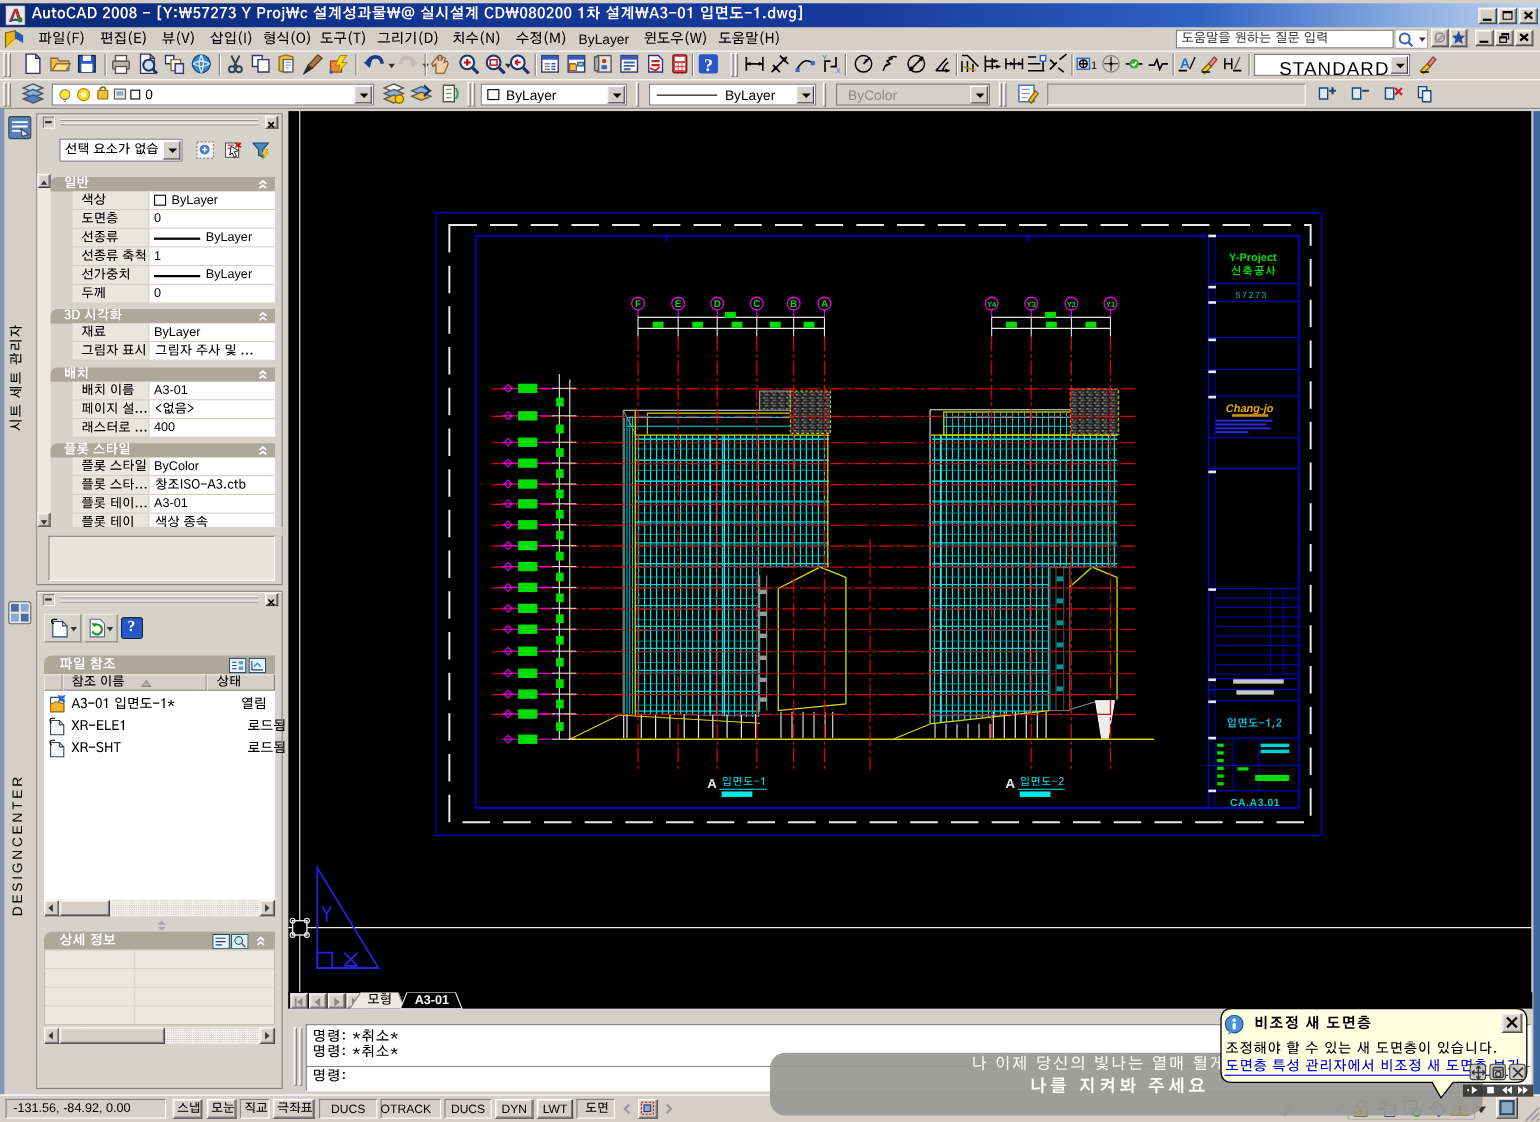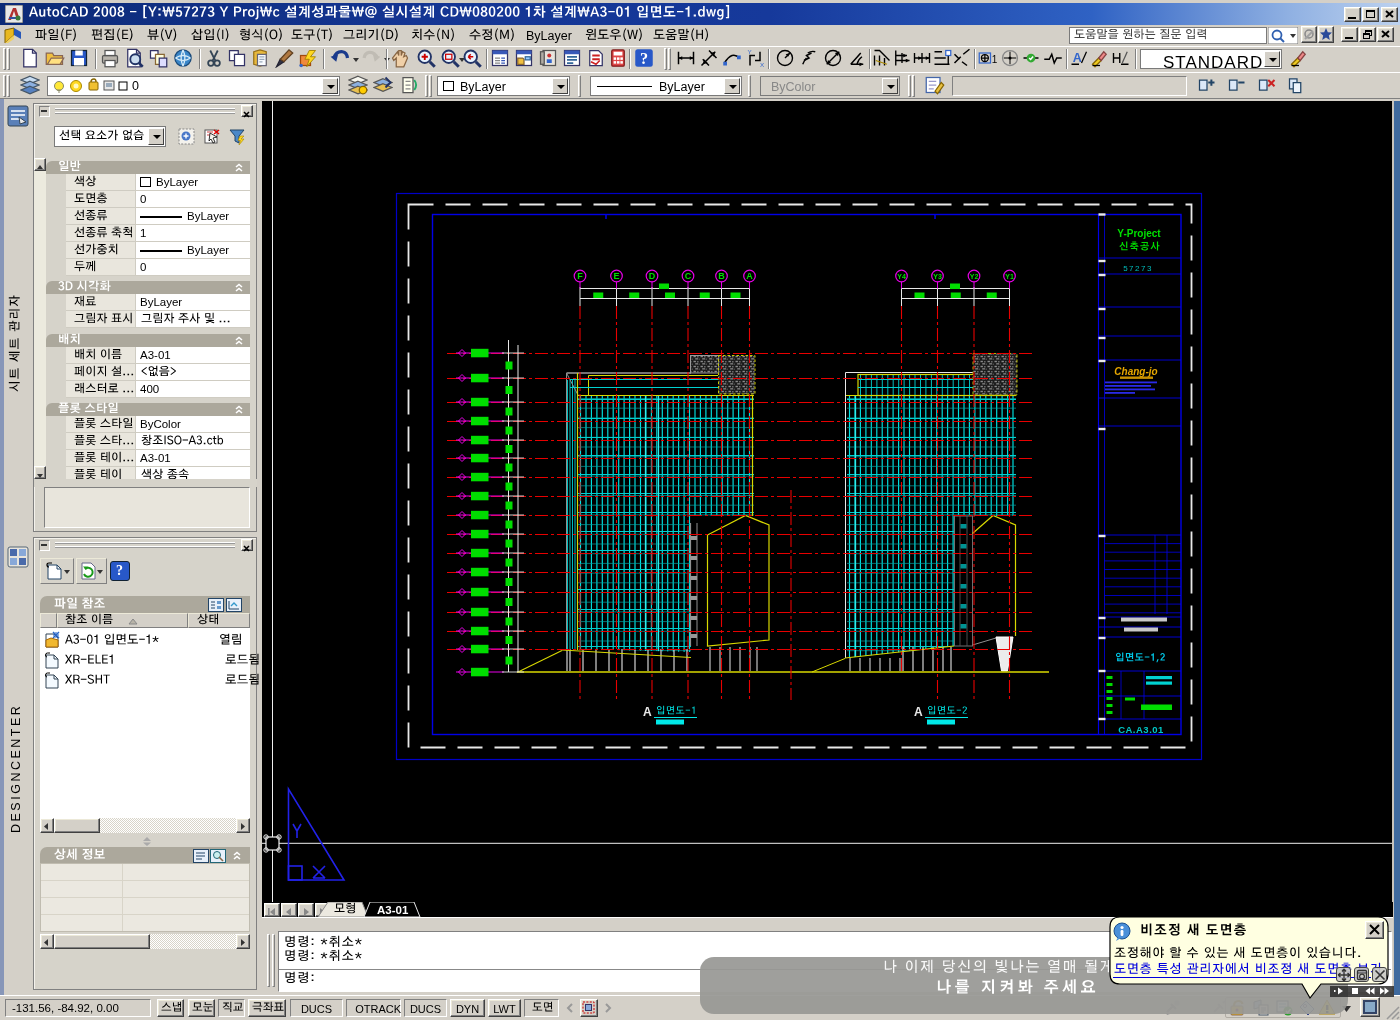--- a/index.html
+++ b/index.html
@@ -1340,21 +1340,21 @@
 <svg style="position:absolute;left:220.8px;top:1002.0px;overflow:visible;" width="23" height="15">
     <path transform="translate(1,8.8)" d="M2.3 -1.5V-2.3H9.3V1.1H8.3V-1.5ZM8.3 -2.9V-9.0H9.3V-2.9ZM0.7 -3.8Q1.2 -4.0 1.6 -4.3Q2.1 -4.5 2.5 -4.9Q3.0 -5.3 3.3 -5.8Q3.6 -6.3 3.6 -6.9V-7.4H1.3V-8.3H7.0V-7.4H4.7V-6.9Q4.7 -6.4 5.0 -6.0Q5.3 -5.5 5.7 -5.1Q6.2 -4.7 6.6 -4.5Q7.0 -4.2 7.4 -4.0L6.9 -3.3Q6.1 -3.6 5.3 -4.2Q4.6 -4.9 4.2 -5.5Q3.9 -4.8 3.0 -4.1Q2.1 -3.4 1.3 -3.1Z M11.2 -0.2V-1.1H13.4V-4.8H14.4V-1.1H16.1V-4.8H17.1V-1.1H20.9V-0.2ZM12.4 -7.2V-8.1H19.8Q19.8 -6.9 19.7 -5.2Q19.5 -3.6 19.2 -2.5H18.2Q18.5 -3.6 18.6 -5.0Q18.8 -6.4 18.8 -7.2Z" fill="#000"></path>
   </svg>
 <div class="abs raised" style="left:248px;top:999px;width:38px;height:18px;background:#d4d0c8"></div>
 <svg style="position:absolute;left:251.0px;top:1002.0px;overflow:visible;" width="34" height="15">
     <path transform="translate(1,8.8)" d="M1.7 -1.6V-2.5H8.7V1.0H7.7V-1.6ZM0.5 -4.3V-5.1H10.2V-4.3ZM1.8 -7.6V-8.5H8.9Q8.9 -7.7 8.8 -6.6Q8.7 -5.5 8.5 -4.7H7.5Q7.7 -5.5 7.8 -6.3Q7.9 -7.2 7.9 -7.6Z M11.4 -0.7V-1.5H12.5Q16.5 -1.5 18.3 -1.8V-0.9Q16.2 -0.7 12.5 -0.7ZM14.3 -1.2V-3.6H15.3V-1.2ZM18.7 1.0V-9.0H19.7V-4.5H21.2V-3.7H19.7V1.0ZM11.4 -3.8Q11.9 -4.0 12.3 -4.3Q12.8 -4.6 13.2 -4.9Q13.6 -5.3 13.9 -5.8Q14.2 -6.3 14.2 -6.8V-7.3H12.0V-8.2H17.5V-7.3H15.3V-6.8Q15.3 -6.3 15.6 -5.9Q15.8 -5.5 16.2 -5.1Q16.6 -4.8 17.0 -4.5Q17.4 -4.3 17.8 -4.1L17.3 -3.4Q16.6 -3.7 15.9 -4.3Q15.1 -4.8 14.8 -5.4Q14.4 -4.8 13.6 -4.2Q12.8 -3.5 12.0 -3.2Z M21.9 -0.1V-1.0H24.4V-3.8H25.4V-1.0H28.1V-3.8H29.1V-1.0H31.6V-0.1ZM22.7 -3.5V-4.4H24.3V-7.4H22.9V-8.3H30.6V-7.4H29.2V-4.4H30.8V-3.5ZM25.2 -4.4H28.3V-7.4H25.2Z" fill="#000"></path>
   </svg>
 <div class="abs sunken" style="left:290px;top:999px;width:53px;height:18px;background:#d4d0c8"></div>
 <div class="abs" style="left:290px;top:1003px;width:53px;text-align:center;font-size:11px;color:#000">DUCS</div>
 <div class="abs sunken" style="left:346px;top:999px;width:55px;height:18px;background:#d4d0c8"></div>
-<div class="abs" style="left:346px;top:1003px;width:55px;text-align:right;font-size:11px;color:#000">OTRACK</div>
+<div class="abs" style="left:346px;top:1003px;width:55px;text-align:left;font-size:11px;color:#000">OTRACK</div>
 <div class="abs sunken" style="left:404px;top:999px;width:43px;height:18px;background:#d4d0c8"></div>
 <div class="abs" style="left:404px;top:1003px;width:43px;text-align:center;font-size:11px;color:#000">DUCS</div>
 <div class="abs raised" style="left:450px;top:999px;width:35px;height:18px;background:#d4d0c8"></div>
 <div class="abs" style="left:450px;top:1003px;width:35px;text-align:center;font-size:11px;color:#000">DYN</div>
 <div class="abs raised" style="left:488px;top:999px;width:33px;height:18px;background:#d4d0c8"></div>
 <div class="abs" style="left:488px;top:1003px;width:33px;text-align:center;font-size:11px;color:#000">LWT</div>
 <div class="abs sunken" style="left:524px;top:999px;width:35px;height:18px;background:#d4d0c8"></div>
 <svg style="position:absolute;left:530.8px;top:1002.0px;overflow:visible;" width="23" height="15">
     <path transform="translate(1,8.8)" d="M0.5 -0.2V-1.0H4.8V-3.9H5.9V-1.0H10.2V-0.2ZM1.9 -3.5V-8.2H8.9V-7.3H2.9V-4.4H9.0V-3.5Z M13.3 0.7V-2.4H14.3V-0.2H20.3V0.7ZM16.3 -4.1V-5.0H19.0V-6.7H16.3V-7.5H19.0V-9.0H20.0V-1.6H19.0V-4.1ZM12.1 -3.3V-8.3H16.7V-3.3ZM13.0 -4.1H15.7V-7.5H13.0Z" fill="#000"></path>
   </svg>

